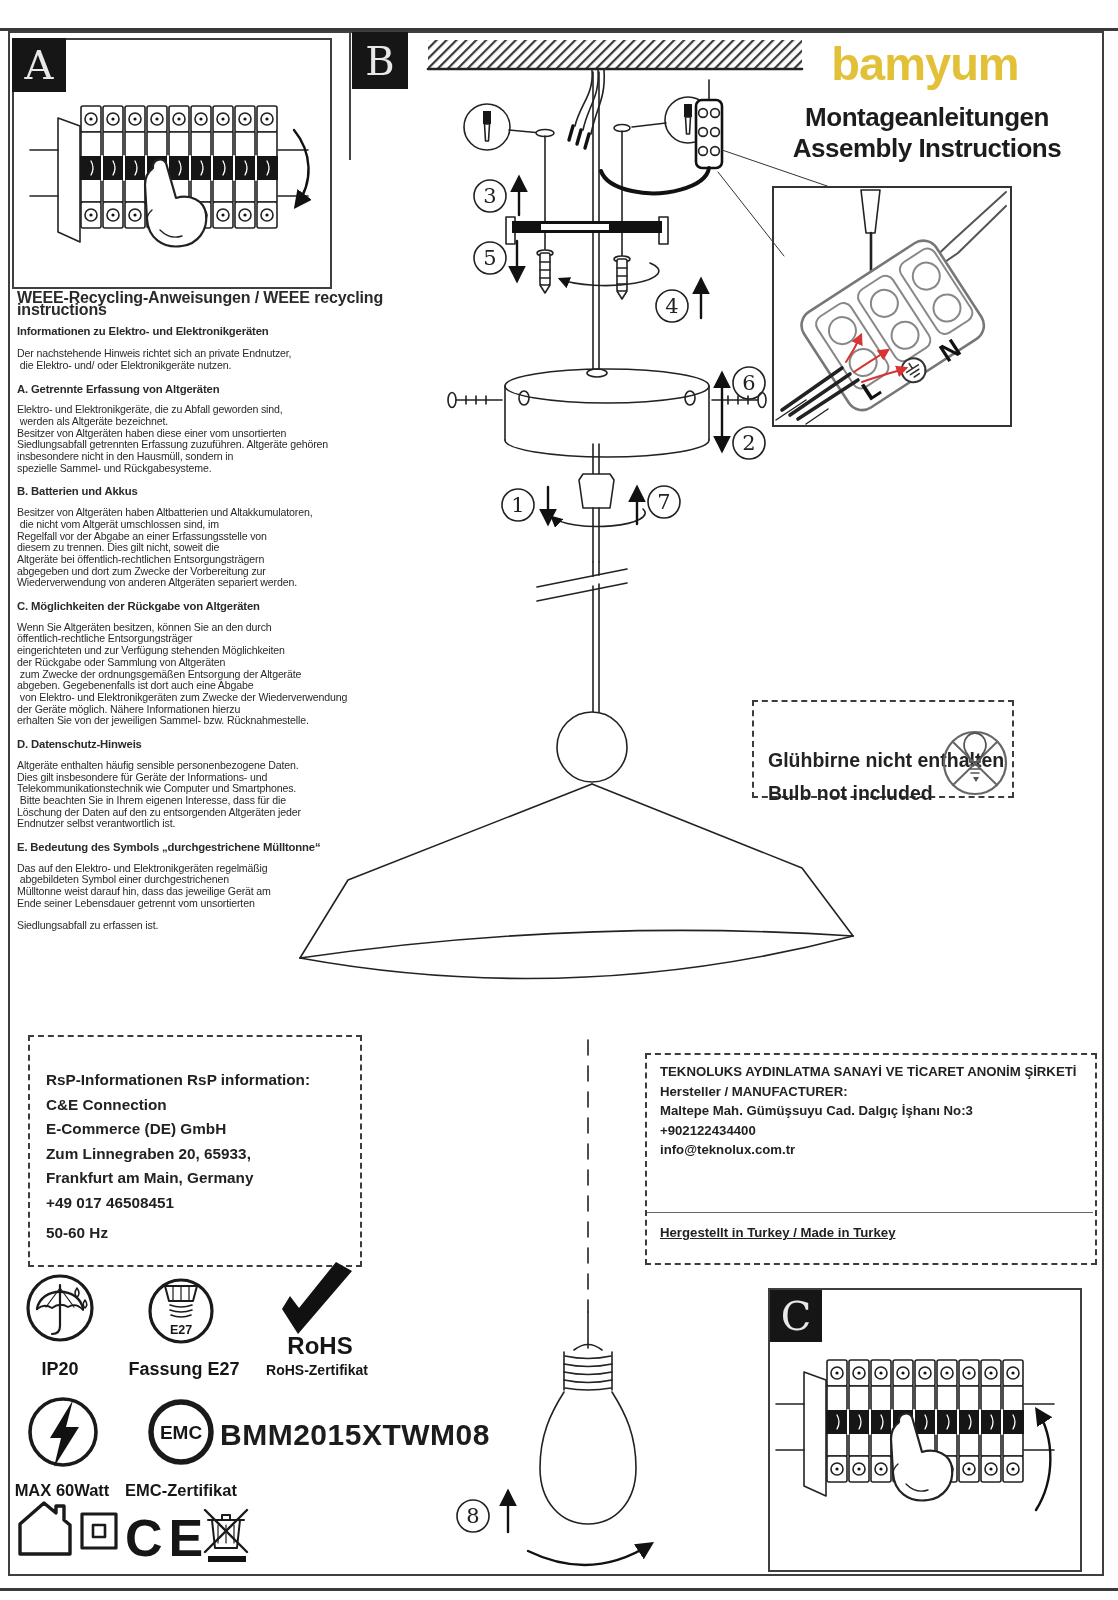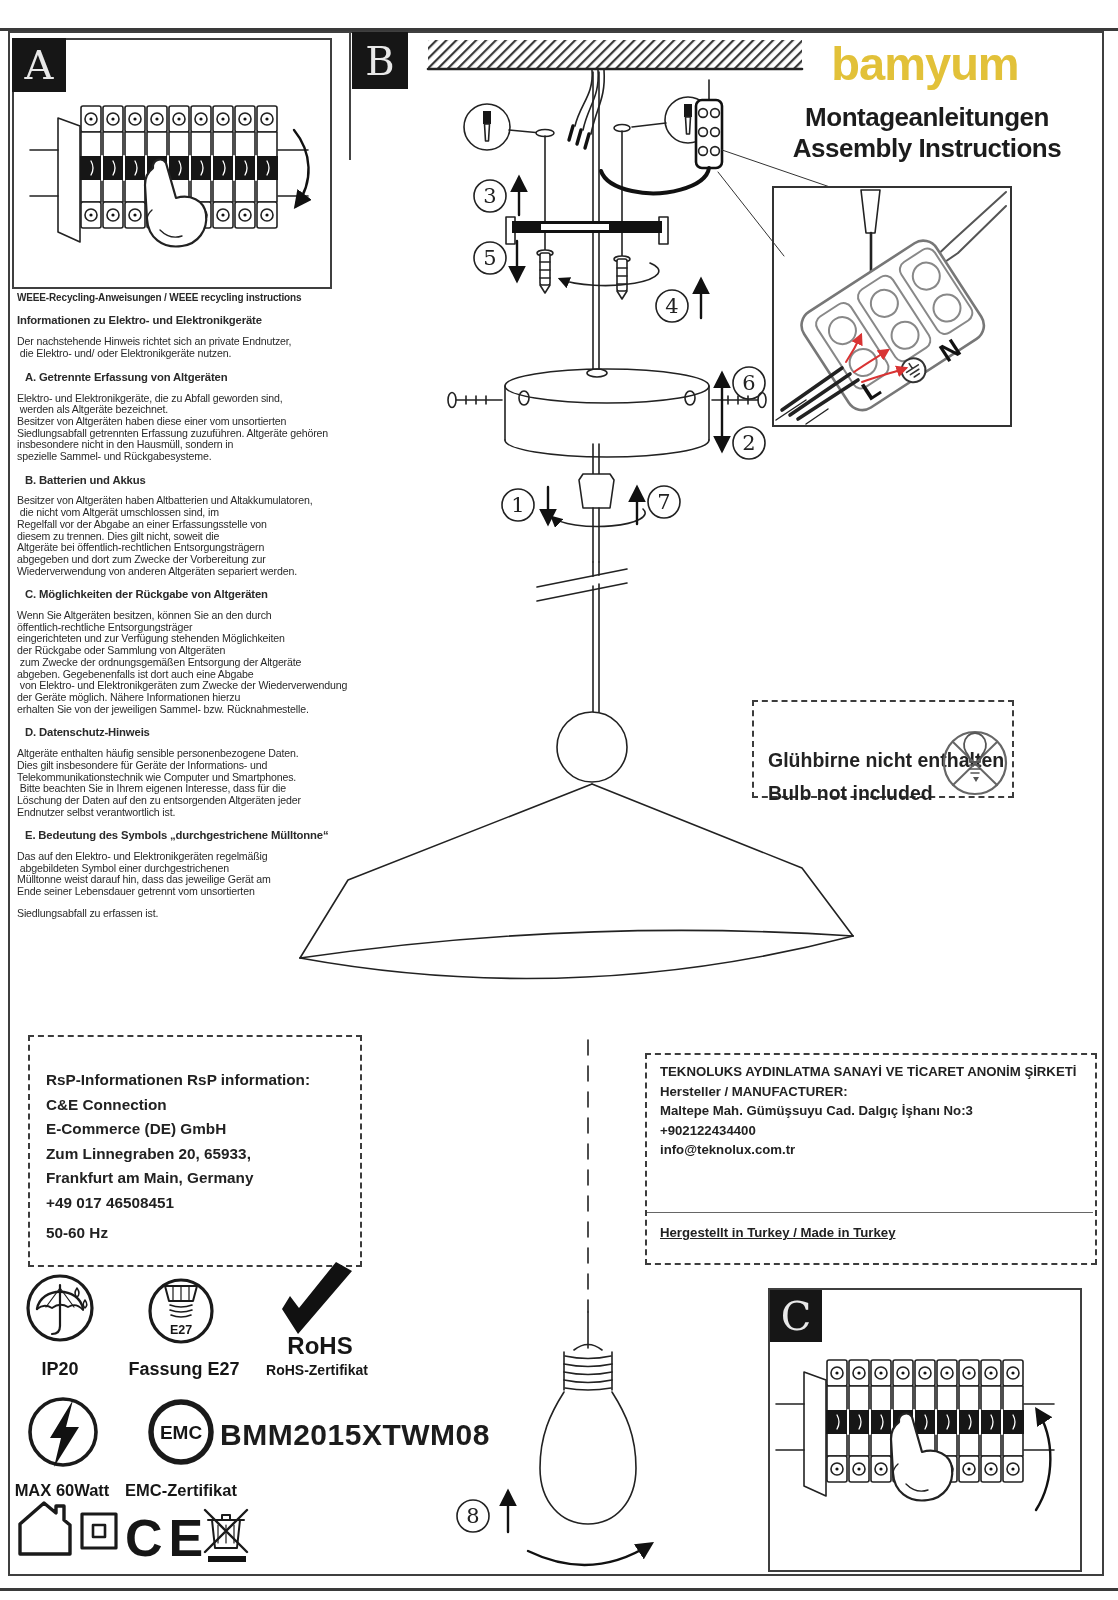--- a/index.html
+++ b/index.html
@@ -6,24 +6,24 @@
   .page{position:relative;width:1118px;height:1600px;background:#fff;
         font-family:"Liberation Sans",sans-serif;color:#1c1c1c;overflow:hidden;margin:0 auto;}
   .abs{position:absolute;}
   .frame{border:2px solid #3f3f3f;}
   .label-sq{background:#161616;color:#e8e8e8;font-family:"DejaVu Serif",serif;
             display:flex;align-items:center;justify-content:center;font-size:40px;font-weight:400;}
   .dashedbox{border:2px dashed #3c3c3c;background:#fff;}
   .hline{border-top:3px solid #3a3a3a;height:0;}
   
   .weee{width:438px;font-size:10.6px;line-height:11.7px;letter-spacing:-0.15px;color:#2a2a2a;}
-  .weee .ttl{font-weight:bold;font-size:10px;margin:0 0 11px 0;}
+  .weee .ttl{font-weight:bold;font-size:16px;margin:0 0 11px 0;}
   .weee .sub{font-weight:bold;font-size:11.3px;margin:0 0 10px 0;}
   .weee .bd{white-space:pre-wrap;margin:0 0 10px 0;}
-  .weee .hd{font-weight:bold;font-size:11.3px;margin:12px 0 9px 8px;}
+  .weee .hd{font-weight:bold;font-size:11.3px;margin:12px 0 9px 0;}
   .weee .ft{}
   
   .brand{font-size:47px;font-weight:bold;letter-spacing:-1px;}
   .htitle{font-size:26px;font-weight:bold;line-height:31px;text-align:center;letter-spacing:-0.5px;}
   
   .rsp{font-size:15.3px;line-height:24.5px;font-weight:600;color:#222;}
   .mfg{font-size:13.2px;line-height:19.5px;font-weight:600;color:#222;}
   .bulbnote{font-size:19.5px;line-height:33px;font-weight:600;color:#222;margin-top:37px;}
   .model{font-size:30px;font-weight:bold;letter-spacing:0.5px;}
   svg text{font-family:"Liberation Sans",sans-serif;}
@@ -54,21 +54,21 @@
   <div class="abs brand" style="left:800px;top:36px;width:250px;text-align:center;color:#e2c139;">bamyum</div>
   <div class="abs htitle" style="left:772px;top:102px;width:310px;">
     <div>Montageanleitungen</div>
     <div>Assembly Instructions</div>
   </div>
 
   <div class="abs frame" style="left:772px;top:186px;width:236px;height:237px;border-color:#333;"></div>
 
   <div class="abs weee" style="left:17px;top:292px;">
     <div class="ttl">WEEE-Recycling-Anweisungen / WEEE recycling instructions</div>
-    <div class="sub">Informationen zu Elektro- und Elektronikgeräte</div>
+    <div class="sub">Informationen zu Elektro- und Elektronikgeräten</div>
     <div class="bd">Der nachstehende Hinweis richtet sich an private Endnutzer,
  die Elektro- und/ oder Elektronikgeräte nutzen.</div>
     <div class="hd">A. Getrennte Erfassung von Altgeräten</div>
     <div class="bd">Elektro- und Elektronikgeräte, die zu Abfall geworden sind,
  werden als Altgeräte bezeichnet.
 Besitzer von Altgeräten haben diese einer vom unsortierten
 Siedlungsabfall getrennten Erfassung zuzuführen. Altgeräte gehören
 insbesondere nicht in den Hausmüll, sondern in
 spezielle Sammel- und Rückgabesysteme.</div>
     <div class="hd">B. Batterien und Akkus</div>

